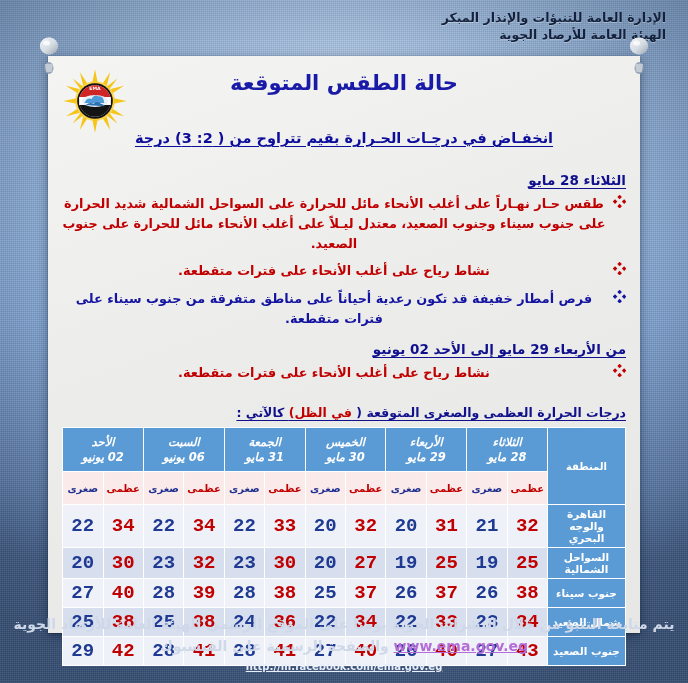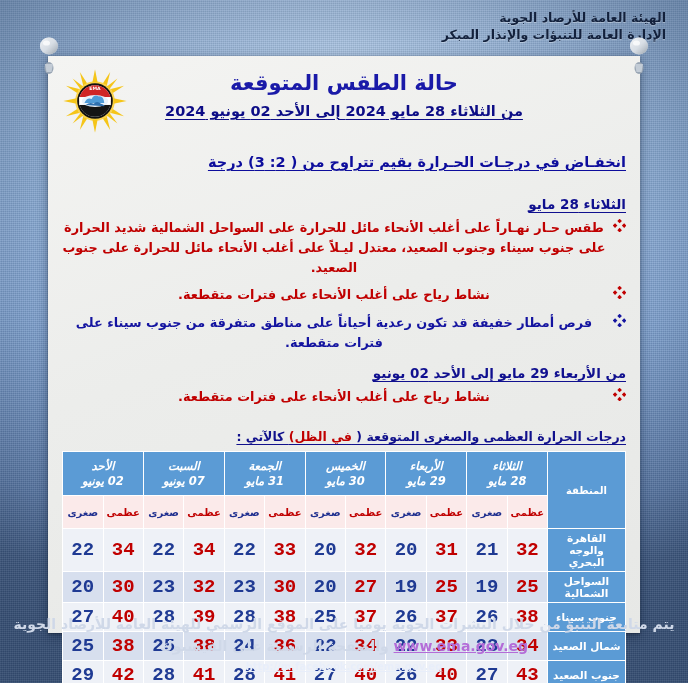--- a/index.html
+++ b/index.html
@@ -56,21 +56,21 @@
     margin-top:9px; letter-spacing:0;
   }
   .date-range {
     text-align:center; color:#0d0d86; font-size:14.5px; font-weight:bold;
     margin-top:8px; text-decoration:underline; text-underline-offset:3px;
   }
 
   .logo-wrap { position:absolute; top:12px; left:14px; width:66px; height:66px; }
 
   
-  .headline { margin-top:30px; }
+  .headline { margin-top:30px; text-align:center; }
   .headline div {
     color:#0d0d9c; font-size:14.5px; font-weight:bold; line-height:1.85;
     text-decoration:underline; text-underline-offset:3px;
   }
 
   .day-title {
     margin-top:20px; text-align:right; color:#10108f;
     font-size:13.5px; font-weight:bold;
     text-decoration:underline; text-underline-offset:3px;
   }
@@ -140,22 +140,22 @@
     font-size:10px; color:#e8eefa; font-weight:bold;
     text-decoration:underline; direction:ltr; margin-top:1px;
   }
 </style>
 </head>
 <body>
 
 <div class="weave"></div>
 
 <div class="org-header">
+  <div>الإدارة العامة للتنبؤات والإنذار المبكر</div>
   <div>الهيئة العامة للأرصاد الجوية</div>
-  <div>الإدارة العامة للتنبؤات والإنذار المبكر</div>
 </div>
 
 <div class="card">
   <div class="card-inner">
 
     <div class="logo-wrap">
       <svg viewBox="0 0 100 100" width="66" height="66">
         <g fill="#f5c518">
           <circle cx="50" cy="50" r="30" fill="#fbd44e"></circle>
           <g>
@@ -183,21 +183,20 @@
         <path d="M26,50 A24,24 0 0 0 74,50 Z" fill="#141414"></path>
         <rect x="26" y="44" width="48" height="12" fill="#ffffff"></rect>
         <ellipse cx="50" cy="50" rx="20" ry="9" fill="#e9f2fb"></ellipse>
         <path d="M34,53 q4,-9 11,-6 q3,-8 11,-4 q7,-1 8,10 z" fill="#4f9ad6"></path>
         <path d="M36,56 q6,-5 12,-2 q5,-5 11,0 q5,1 5,4 z" fill="#2e6fae"></path>
         <text x="50" y="34" font-size="7" text-anchor="middle" fill="#ffffff" font-family="DejaVu Sans, sans-serif" font-weight="bold">EMA</text>
       </svg>
     </div>
 
     <div class="main-title">حالة الطقس المتوقعة</div>
-    <div class="date-range">من الثلاثاء 28 مايو 2024 إلى الأحد 02 يونيو 2024</div>
 
     <div class="headline">
       <div>انخفـاض  في درجـات الحـرارة بقيم تتراوح من ( 2: 3) درجة</div>
     </div>
 
     <div class="day-title">الثلاثاء 28 مايو</div>
     <ul class="bullets">
       <li>
         <svg class="bullet-mark" viewBox="0 0 12 12">
           <g fill="#c00000">
@@ -267,21 +266,21 @@
           <th class="day-head" colspan="2">
             <span class="dn">الخميس</span>
             <span class="dd">30 مايو</span>
           </th>
           <th class="day-head" colspan="2">
             <span class="dn">الجمعة</span>
             <span class="dd">31 مايو</span>
           </th>
           <th class="day-head" colspan="2">
             <span class="dn">السبت</span>
-            <span class="dd">07 يونيو</span>
+            <span class="dd">06 يونيو</span>
           </th>
           <th class="day-head" colspan="2">
             <span class="dn">الأحد</span>
             <span class="dd">02 يونيو</span>
           </th>
         </tr>
         <tr>
           <th class="sub max">عظمى</th>
           <th class="sub min">صغرى</th>
           <th class="sub max">عظمى</th>

